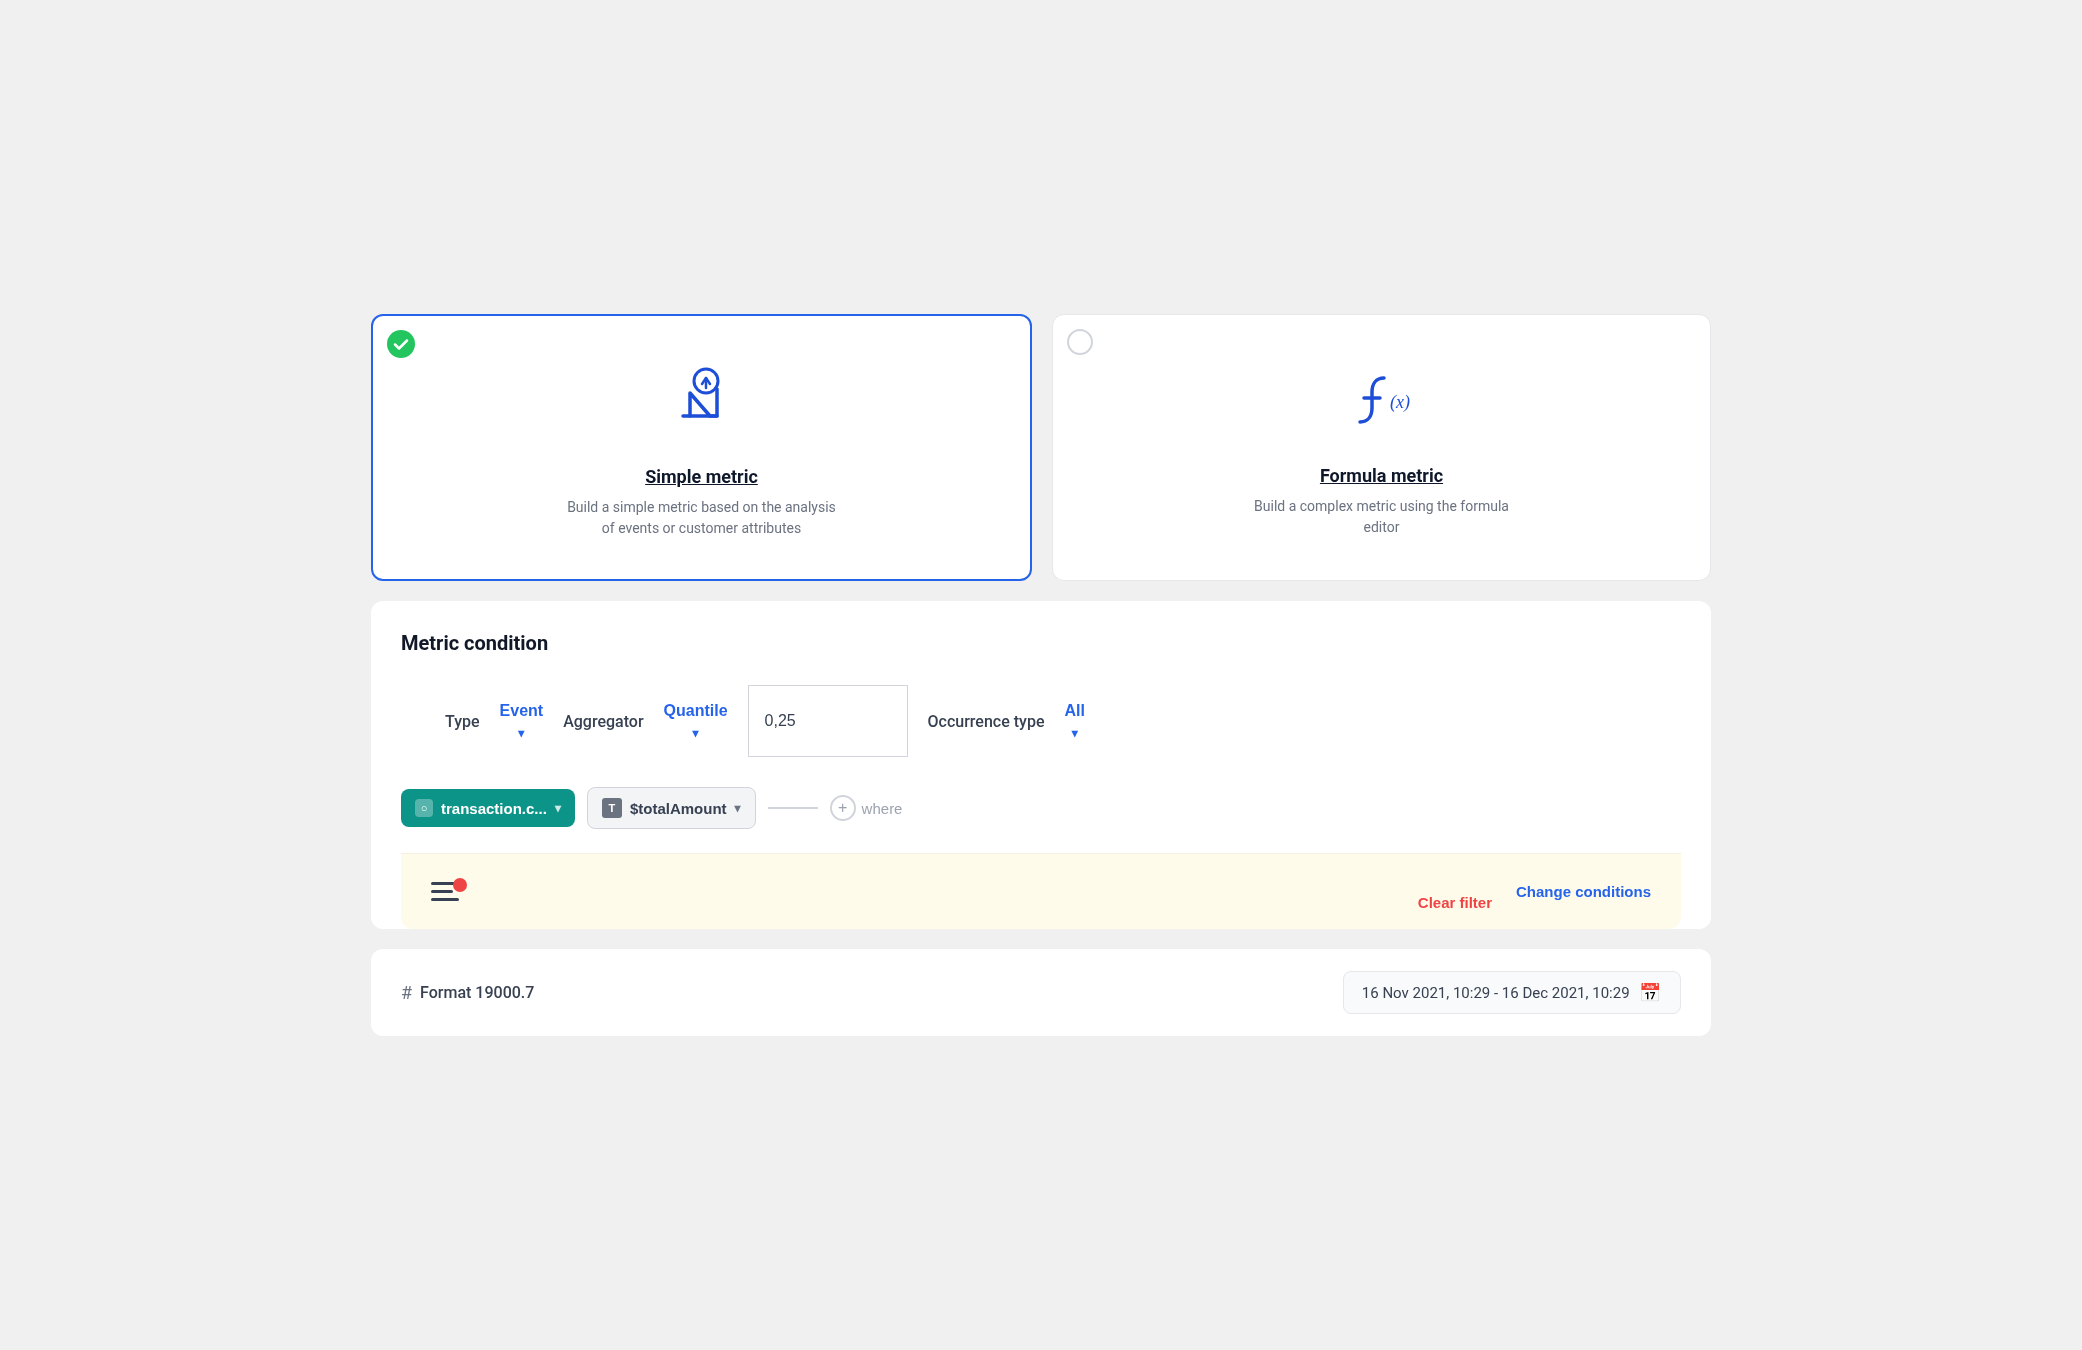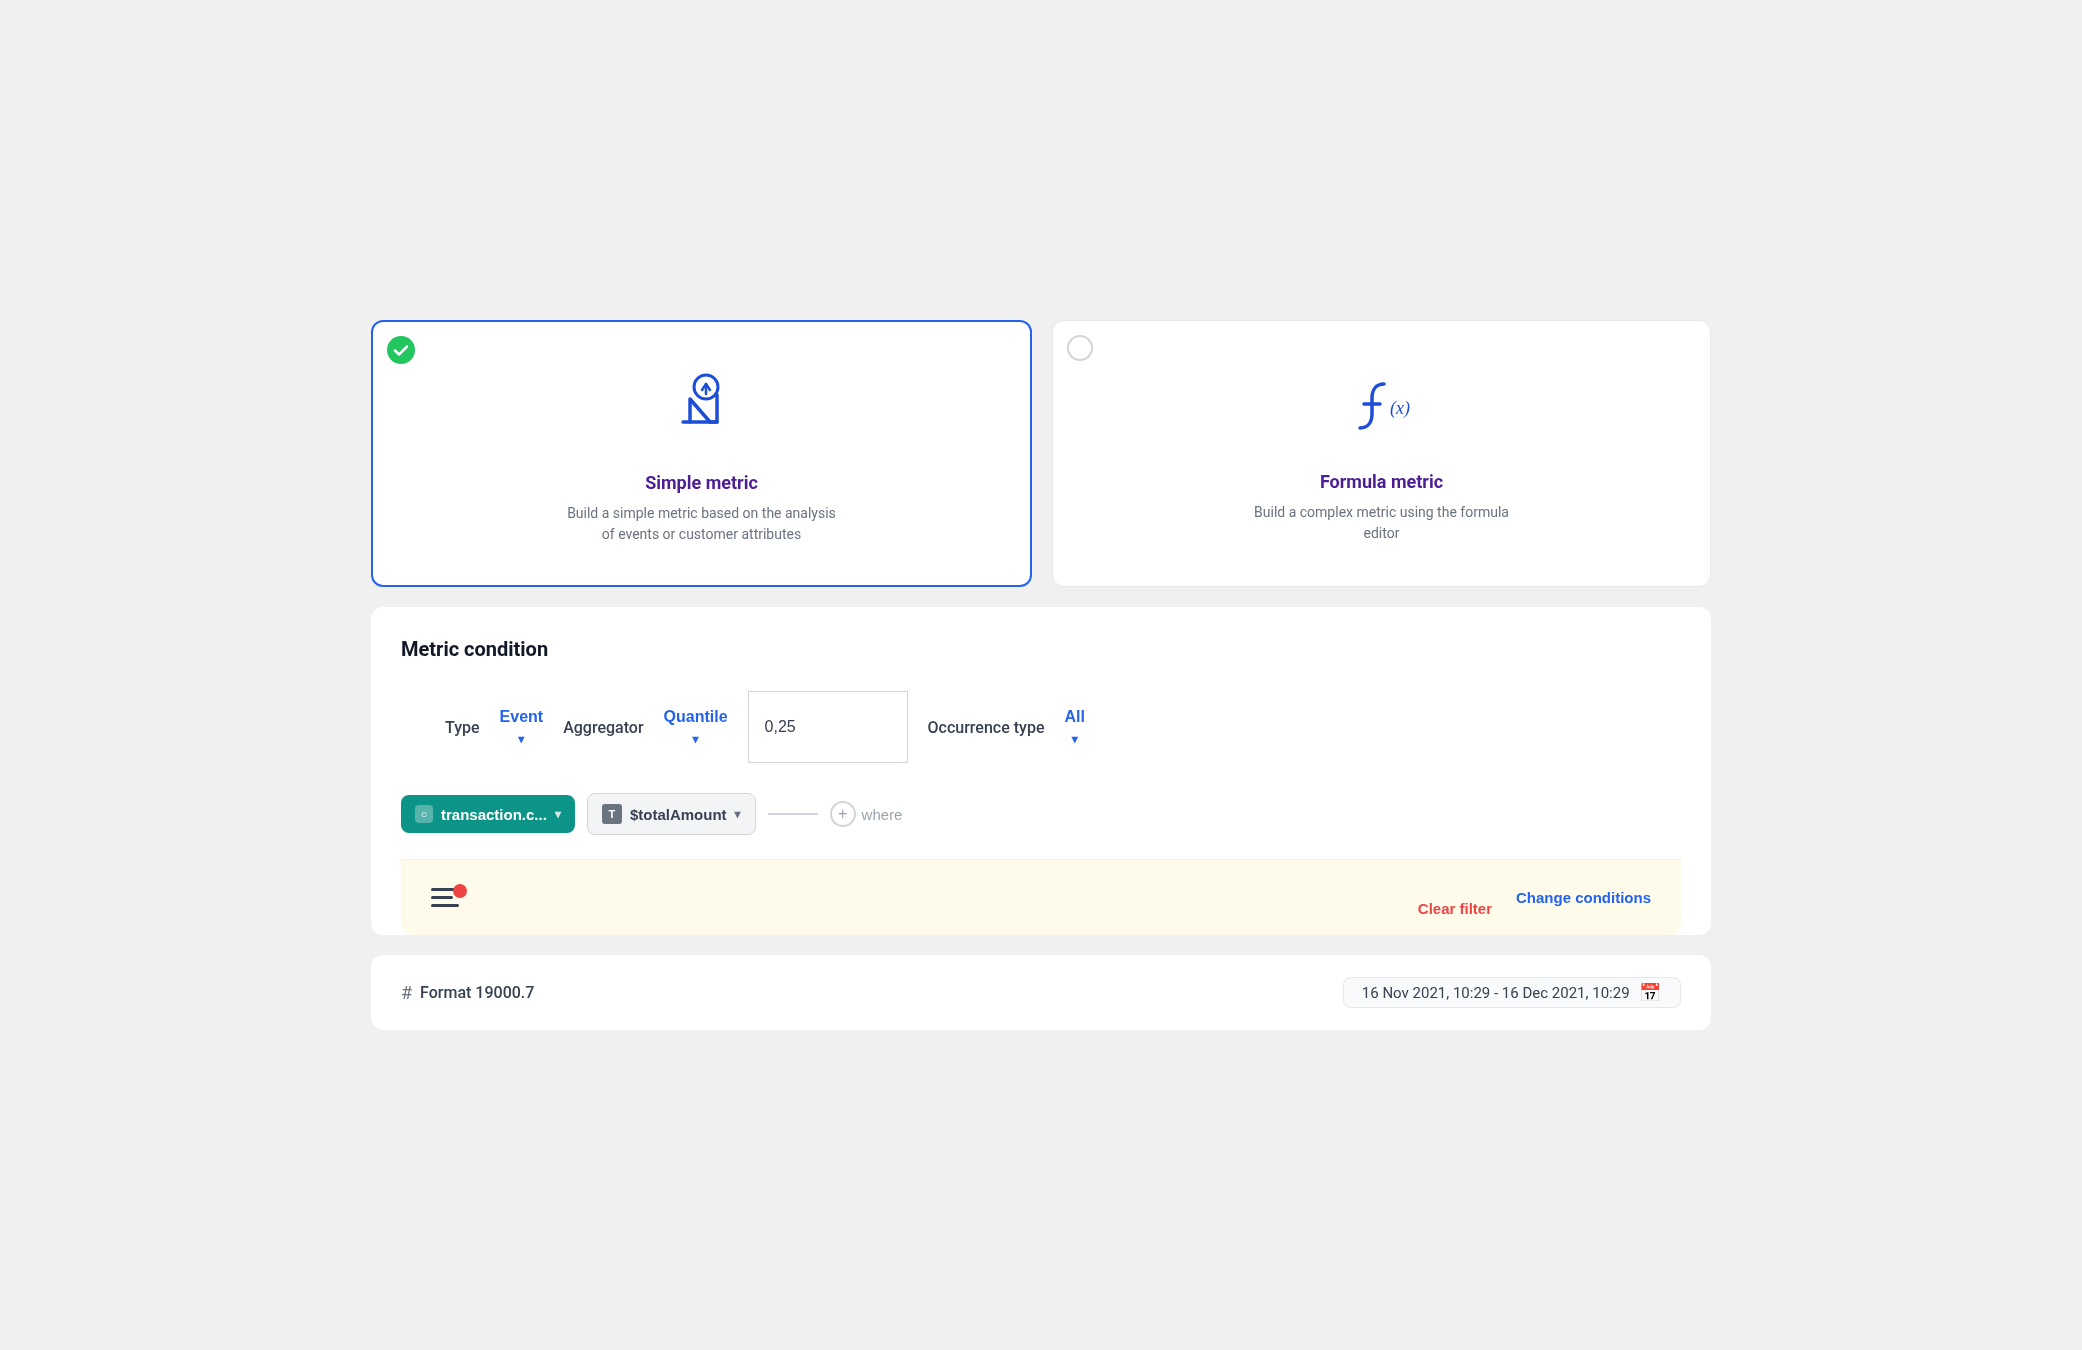--- a/index.html
+++ b/index.html
@@ -64,22 +64,23 @@
       width: 90px;
       height: 90px;
       margin-bottom: 20px;
       display: flex;
       align-items: center;
       justify-content: center;
     }
     .card-title {
       font-size: 18px;
       font-weight: 700;
-      color: #4c1d95;
+      color: #0f172a;
       margin-bottom: 10px;
+      text-decoration: underline;
     }
     .card-desc {
       font-size: 14px;
       color: #6b7280;
       line-height: 1.5;
       max-width: 280px;
     }
 
     
     .condition-section {
@@ -298,21 +299,21 @@
       font-size: 18px;
       font-weight: 400;
     }
     .date-range {
       display: flex;
       align-items: center;
       gap: 10px;
       background: #f9fafb;
       border: 1px solid #e5e7eb;
       border-radius: 8px;
-      padding: 4px 18px;
+      padding: 10px 18px;
       font-size: 15px;
       color: #374151;
       cursor: pointer;
     }
     .calendar-icon {
       color: #6b7280;
       font-size: 18px;
     }
   </style>
 </head>

